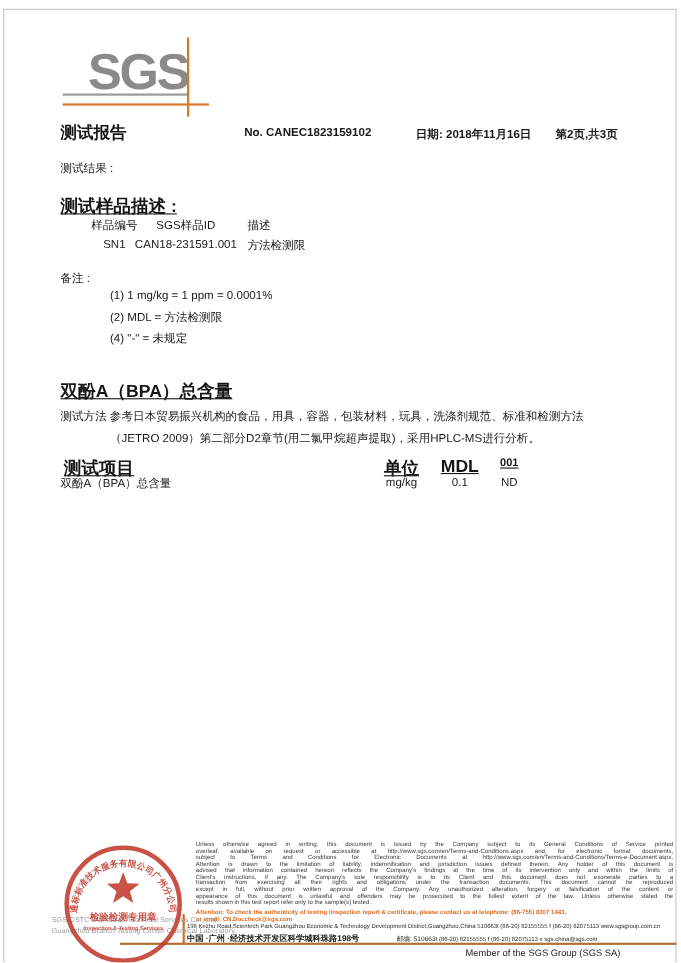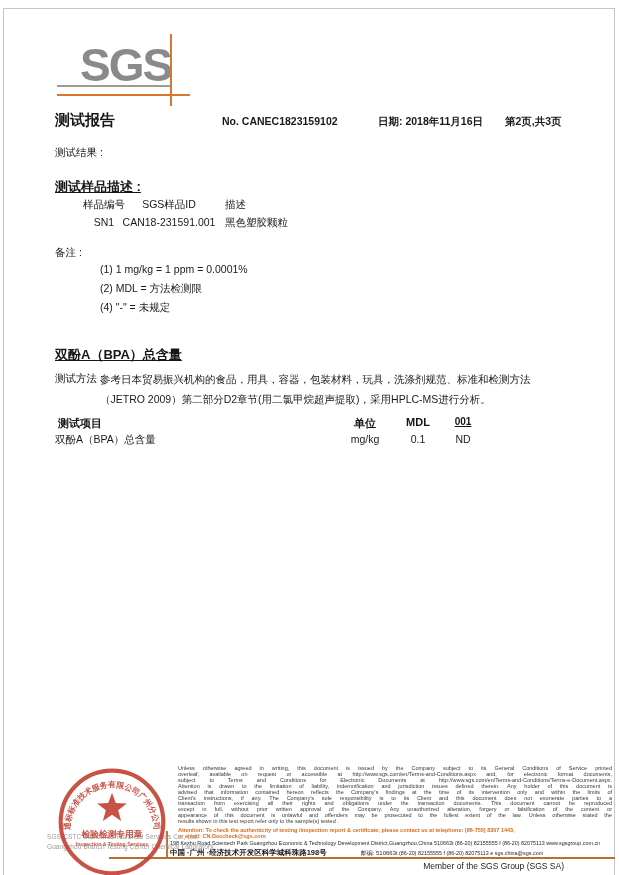--- a/index.html
+++ b/index.html
@@ -15,25 +15,25 @@
   }
   .abs{position:absolute;white-space:nowrap;}
   
   .logo-text{font-size:46px;font-weight:bold;color:#8a8a8a;letter-spacing:-2px;line-height:1;}
   .rule{position:absolute;}
   
   .doc-title{font-size:15px;font-weight:bold;color:#161616;}
   .meta{font-size:10.5px;font-weight:600;color:#1a1a1a;}
   
   .h-cn{font-size:10.5px;font-weight:normal;color:#161616;}
-  .h-cn-u{font-size:13px;font-weight:bold;color:#161616;text-decoration:underline;}
+  .h-cn-u{font-size:16px;font-weight:bold;color:#161616;text-decoration:underline;}
   .t-cn{font-size:10.5px;color:#1a1a1a;}
   .cell-c{transform:translateX(-50%);}
   .para{white-space:normal;width:472px;font-size:10.5px;line-height:19.5px;color:#1a1a1a;}
-  .th-u{font-size:11px;font-weight:bold;color:#161616;}
+  .th-u{font-size:16px;font-weight:bold;text-decoration:underline;color:#161616;}
   .th-u-i{font-size:10px;font-weight:600;text-decoration:underline;color:#161616;}
   
   .company-line{font-size:6.5px;color:#9a9a9a;letter-spacing:.1px;}
   .disc{position:absolute;left:178px;top:766px;width:434px;}
   .disc-line{font-size:5.5px;line-height:5.9px;color:#3a3a3a;text-align:justify;text-align-last:justify;white-space:normal;}
   .disc-line:last-child{text-align-last:left;}
   .attn{font-size:5.5px;line-height:6px;font-weight:bold;color:#d96c1f;}
   .addr-row{position:absolute;left:170px;width:445px;display:flex;align-items:baseline;gap:0;}
   .addr-en{font-size:5.4px;color:#2a2a2a;}
   .addr-contact{font-size:5.4px;color:#2a2a2a;}
@@ -58,21 +58,21 @@
 <div class="abs meta" style="left:505px;top:115px;">第2页,共3页</div>
 
 <div class="abs h-cn" style="left:55px;top:146px;">测试结果 :</div>
 
 <div class="abs h-cn-u" style="left:55px;top:178px;">测试样品描述 :</div>
 <div class="abs h-cn cell-c" style="left:104px;top:198px;">样品编号</div>
 <div class="abs h-cn cell-c" style="left:169px;top:198px;">SGS样品ID</div>
 <div class="abs h-cn" style="left:225px;top:198px;">描述</div>
 <div class="abs t-cn cell-c" style="left:104px;top:216px;">SN1</div>
 <div class="abs t-cn cell-c" style="left:169px;top:216px;">CAN18-231591.001</div>
-<div class="abs t-cn" style="left:225px;top:216px;">黑色塑胶颗粒</div>
+<div class="abs t-cn" style="left:225px;top:216px;">方法检测限</div>
 
 <div class="abs h-cn" style="left:55px;top:246px;">备注 :</div>
 <div class="abs" style="left:100px;top:263px;">
     <div class="t-cn" style="height:19.2px;">(1) 1 mg/kg = 1 ppm = 0.0001%</div>
     <div class="t-cn" style="height:19.2px;">(2) MDL = 方法检测限</div>
     <div class="t-cn" style="height:19.2px;">(4) "-" = 未规定</div>
   </div>
 
 <div class="abs h-cn-u" style="left:55px;top:346px;">双酚A（BPA）总含量</div>
 <div class="abs h-cn" style="left:55px;top:372px;">测试方法 :</div>

